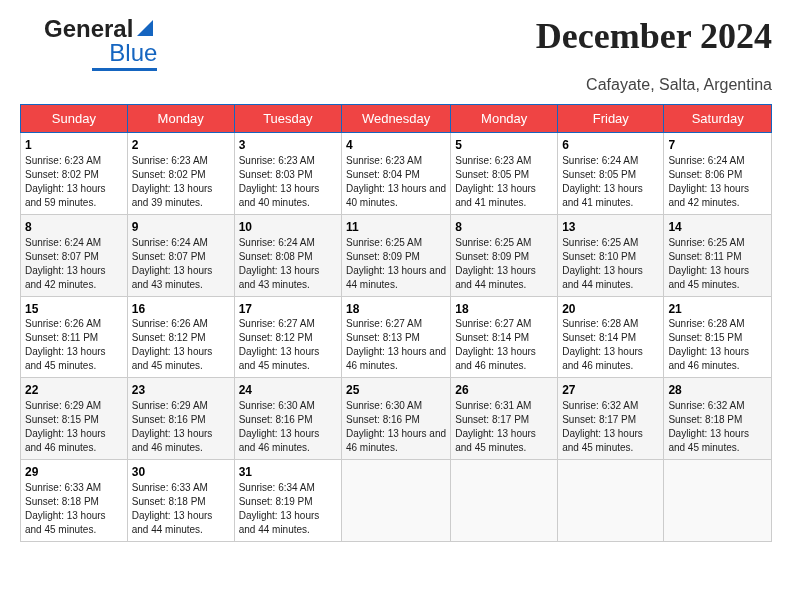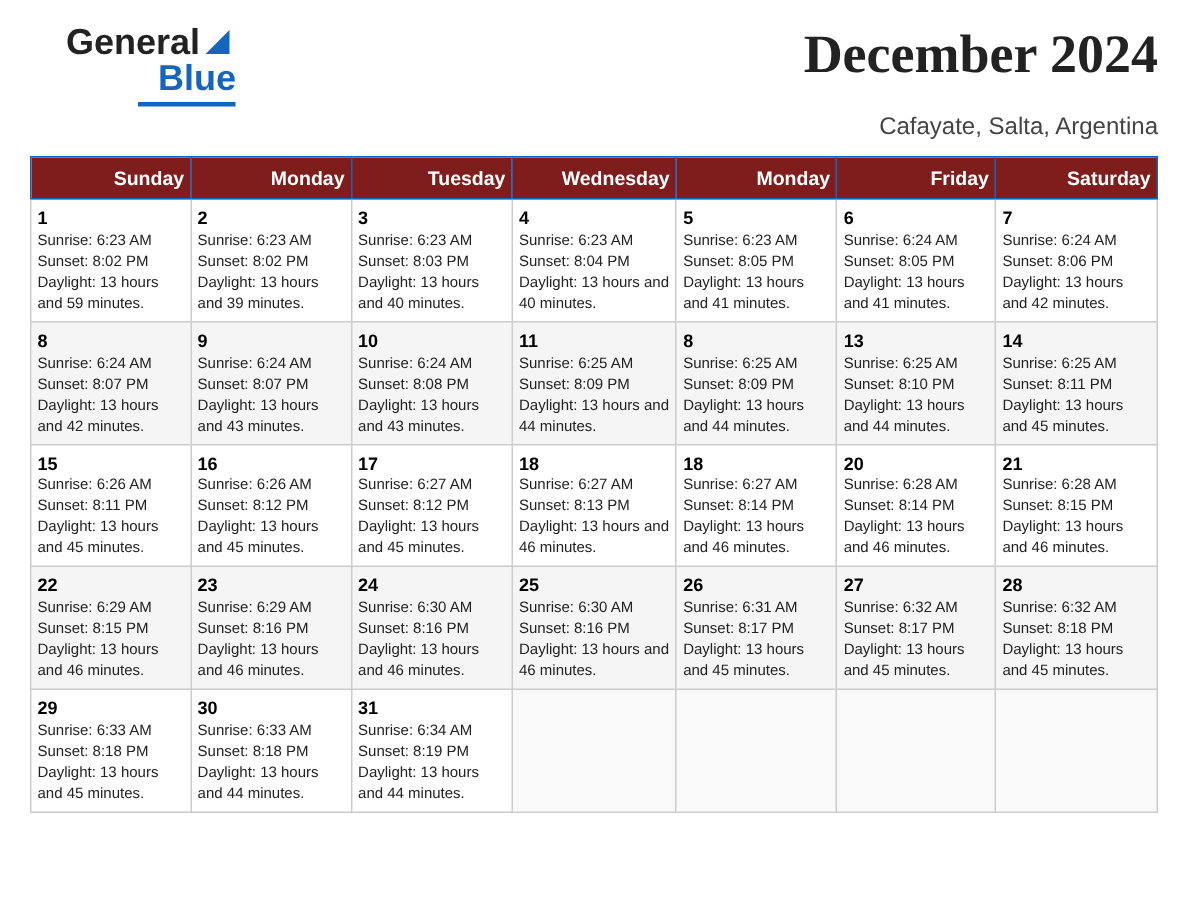--- a/index.html
+++ b/index.html
@@ -39,26 +39,26 @@
       font-size: 16px;
       color: #444;
       margin-top: 19px;
     }
     table {
       width: 100%;
       border-collapse: collapse;
       font-size: 10.5px;
     }
     thead tr th {
-      background: #7f1d1d;
+      background: #ef4444;
       color: #fff;
-      font-weight: bold;
+      font-weight: normal;
       font-size: 13px;
       padding: 6px 4px;
-      text-align: right;
+      text-align: center;
       border: 1px solid #1565c0;
     }
     tbody tr td {
       border: 1px solid #ccc;
       vertical-align: top;
       padding: 4px 4px;
       width: 113px;
       background: #fff;
       line-height: 1.4;
     }
@@ -85,21 +85,21 @@
 <div class="container">
   <div class="header-area">
     <div class="logo">
       <div style="display:flex; align-items:center;">
         <span style="font-size:24px; font-weight:bold; color:#222;">General</span>
         <svg width="22" height="22" viewBox="0 0 22 22" style="margin-left:2px; margin-top:-4px;">
           <polygon points="2,20 18,4 18,20" fill="#1565c0"></polygon>
         </svg>
       </div>
       <div style="display:flex; align-items:center; margin-top:-4px;">
-        <span style="font-size:24px; font-weight:bold; color:#1565c0;">Blue</span>
+        <span style="font-size:24px; font-weight:normal; color:#1565c0;">Blue</span>
       </div>
       <div style="width:65px; height:3px; background:#1565c0; margin-top:1px;"></div>
     </div>
     <div class="title-area">
       <div class="month-title">December 2024</div>
       <div class="location-title">Cafayate, Salta, Argentina</div>
     </div>
   </div>
 
   <table>

